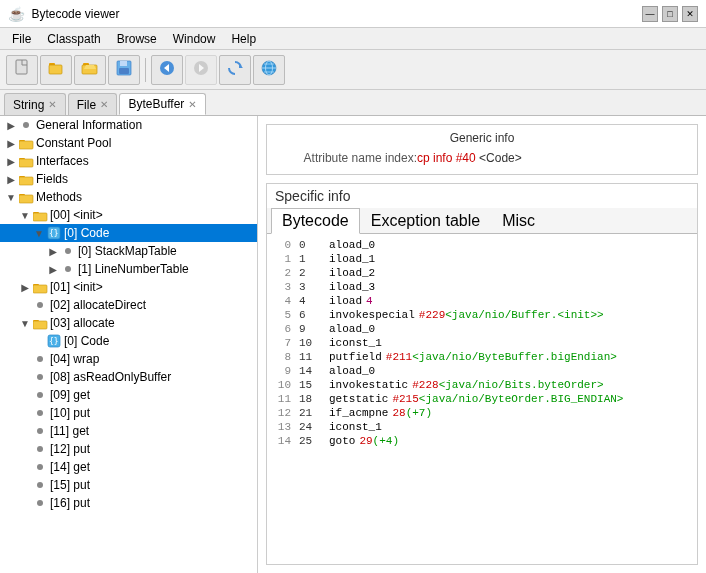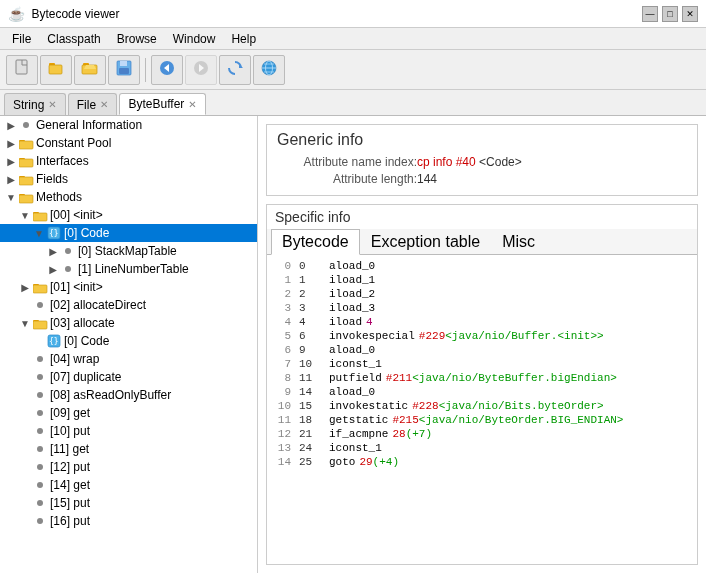--- a/index.html
+++ b/index.html
@@ -171,23 +171,24 @@
       overflow: hidden;
     }
 
     
     #generic-info {
       border: 1px solid #ccc;
       margin: 8px;
       padding: 6px 10px;
     }
     #generic-info-title {
-      font-size: 16px;
+      font-size: 12px;
       margin-bottom: 6px;
       color: #333;
+      text-align: center;
     }
     .info-row {
       display: flex;
       align-items: center;
       font-size: 12px;
       margin-bottom: 3px;
     }
     .info-label {
       color: #555;
       min-width: 140px;
@@ -540,30 +541,20 @@
         <span class="tree-label">[04] wrap</span>
       </div>
       <div class="tree-item">
         <span class="tree-indent" style="display: inline-block; width: 18px;"></span>
         <span class="tree-expander"></span>
         <span class="tree-icon">
           <svg width="8" height="8" viewBox="0 0 8 8">
             <circle cx="4" cy="4" r="3" fill="#888"></circle>
           </svg>
         </span>
-        <span class="tree-label">[07] duplicate</span>
-      </div>
-      <div class="tree-item">
-        <span class="tree-indent" style="display: inline-block; width: 18px;"></span>
-        <span class="tree-expander"></span>
-        <span class="tree-icon">
-          <svg width="8" height="8" viewBox="0 0 8 8">
-            <circle cx="4" cy="4" r="3" fill="#888"></circle>
-          </svg>
-        </span>
         <span class="tree-label">[08] asReadOnlyBuffer</span>
       </div>
       <div class="tree-item">
         <span class="tree-indent" style="display: inline-block; width: 18px;"></span>
         <span class="tree-expander"></span>
         <span class="tree-icon">
           <svg width="8" height="8" viewBox="0 0 8 8">
             <circle cx="4" cy="4" r="3" fill="#888"></circle>
           </svg>
         </span>
@@ -635,24 +626,20 @@
 
     <div id="generic-info">
       <div id="generic-info-title">Generic info</div>
       <div class="info-row">
         <span class="info-label">Attribute name index:</span>
         <span class="info-value">
           <a class="info-link">cp info #40</a>
           <span> &lt;Code&gt;</span>
         </span>
       </div>
-      <div class="info-row">
-        <span class="info-label">Attribute length:</span>
-        <span class="info-value">144</span>
-      </div>
     </div>
 
     <div id="specific-info">
       <div id="specific-title">Specific info</div>
 
       <div id="inner-tabs">
         <div class="inner-tab active">Bytecode</div>
         <div class="inner-tab">Exception table</div>
         <div class="inner-tab">Misc</div>
       </div>

